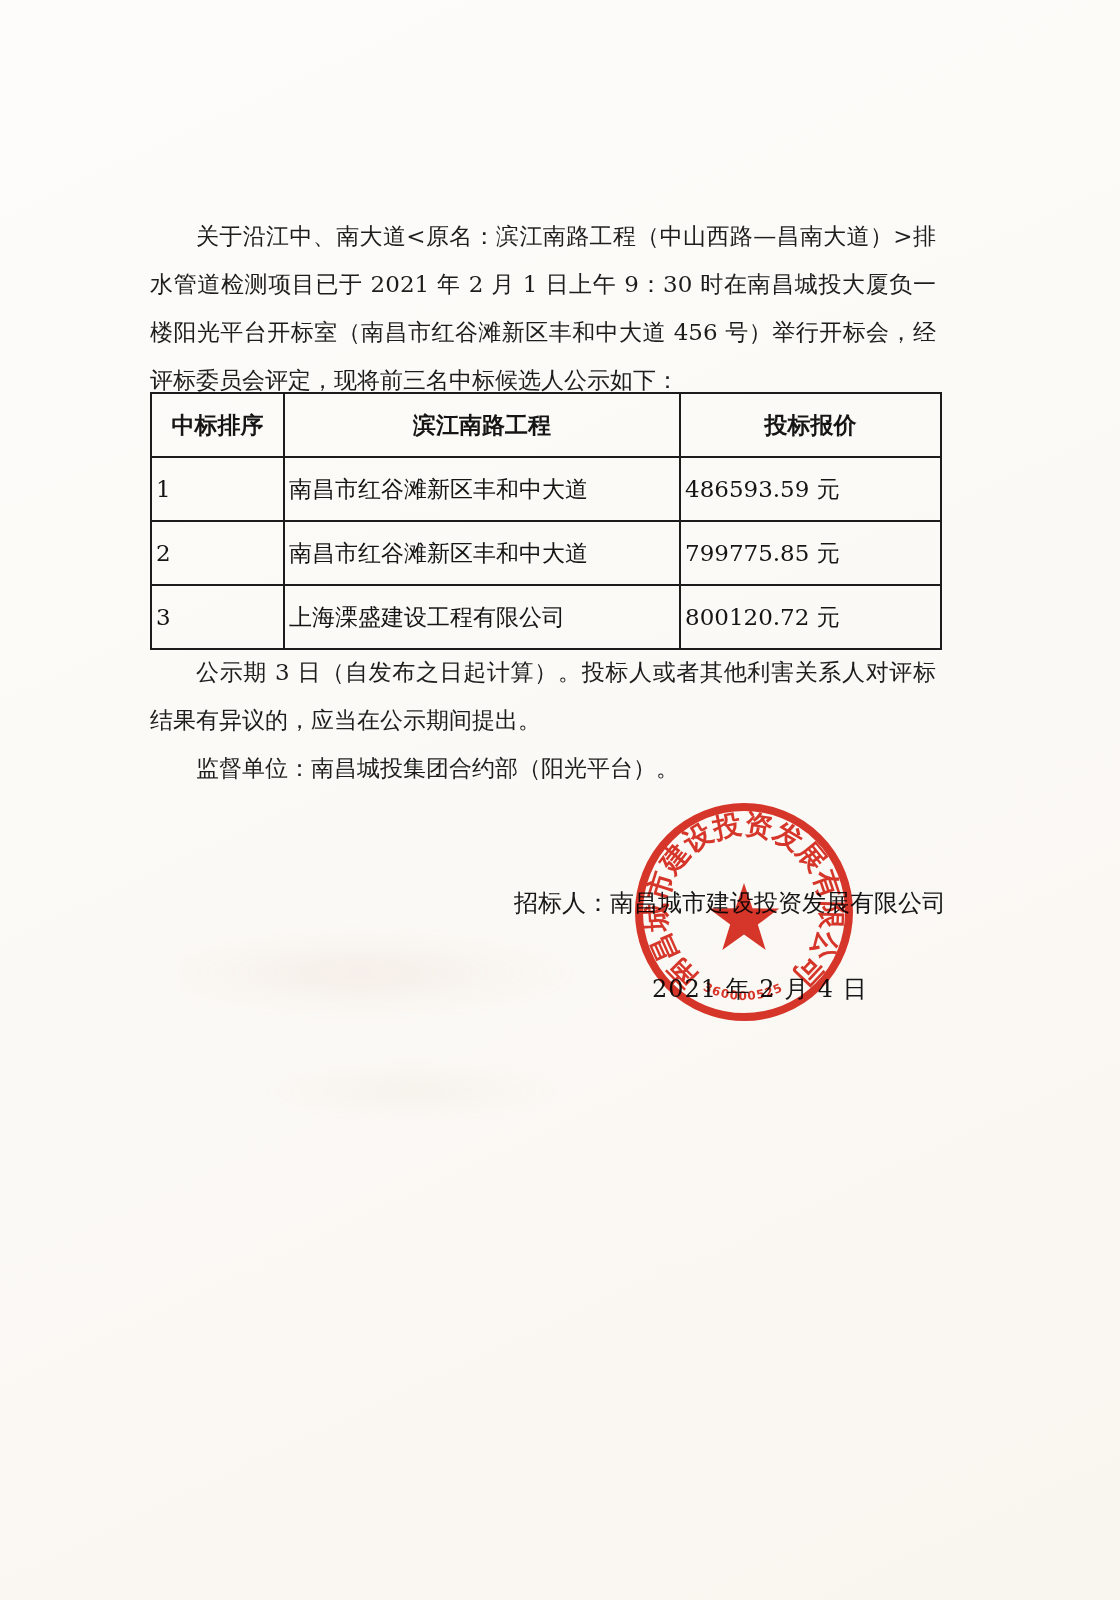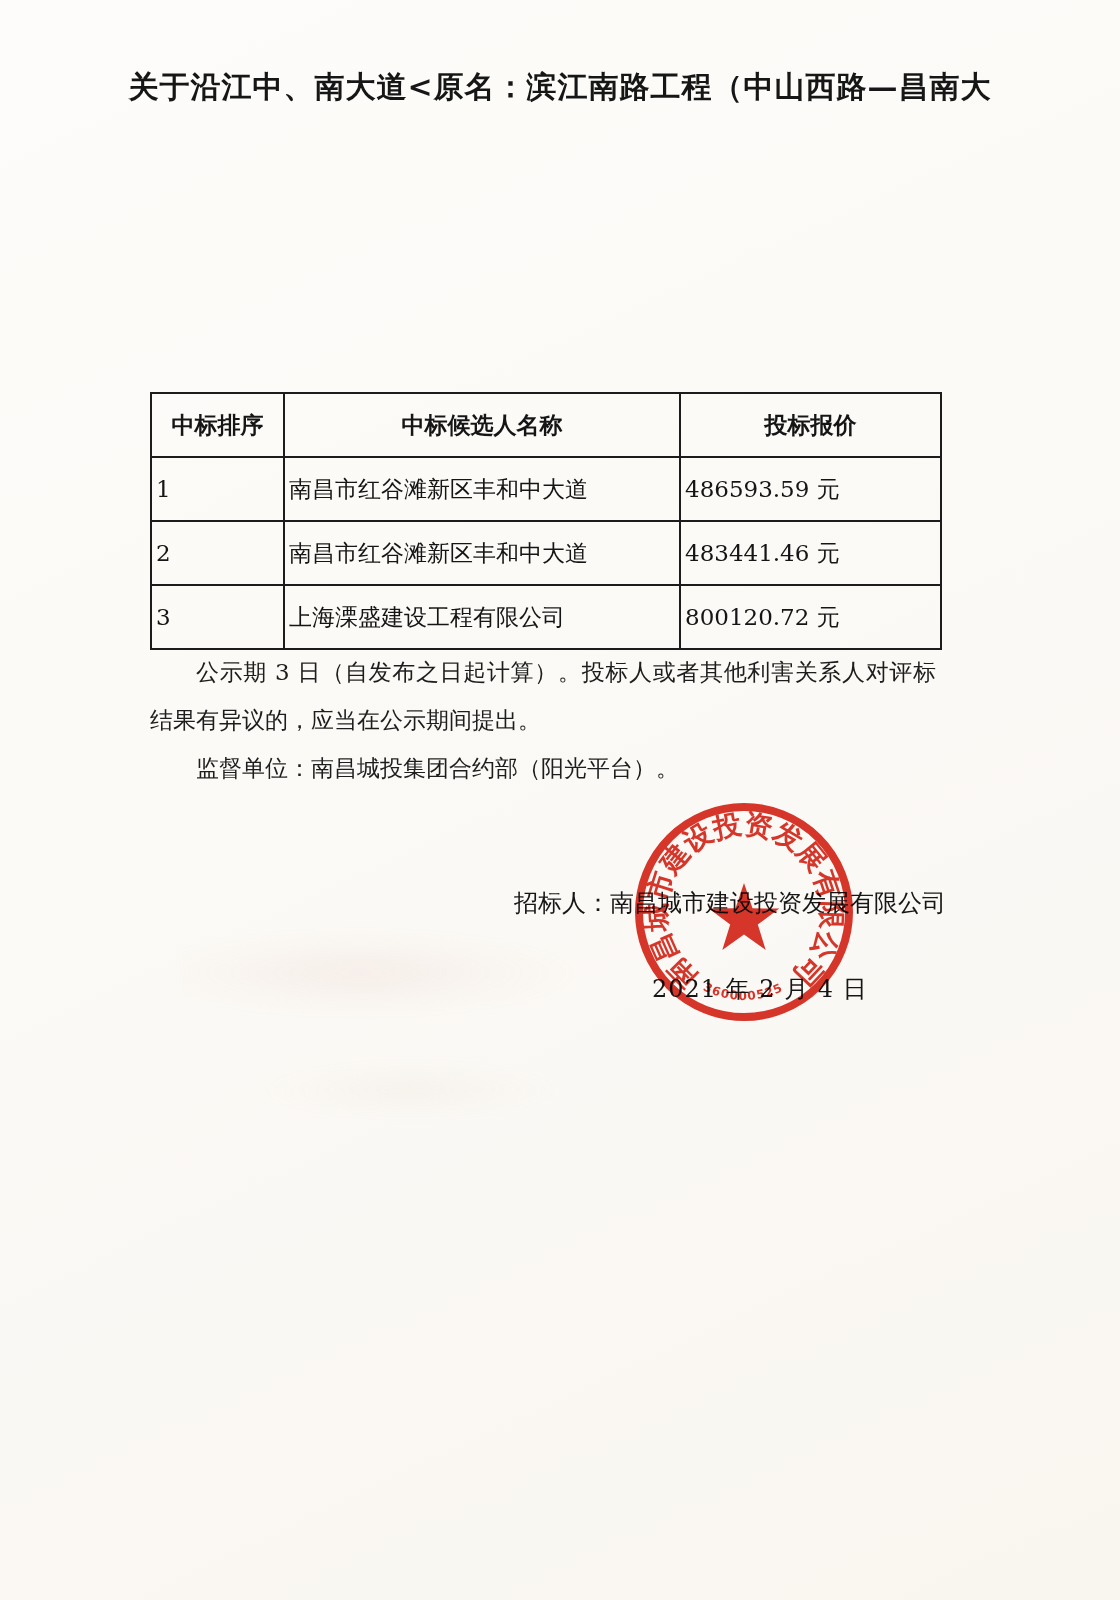--- a/index.html
+++ b/index.html
@@ -129,47 +129,47 @@
     background: radial-gradient(ellipse at 50% 50%, rgba(190,170,150,0.07), rgba(190,170,150,0) 70%);
     filter: blur(3px);
   }
 </style>
 </head>
 <body>
 
 <div class="page">
 
   <div class="title">
-    <div>关于沿江中、南大道&lt;原名：滨江南路工程（中山西路—昌南大</div>
   </div>
 
+  <div class="para para1">关于沿江中、南大道&lt;原名：滨江南路工程（中山西路—昌南大道）&gt;排水管道检测项目已于 2021 年 2 月 1 日上午 9：30 时在南昌城投大厦负一楼阳光平台开标室（南昌市红谷滩新区丰和中大道 456 号）举行开标会，经评标委员会评定，现将前三名中标候选人公示如下：</div>
 
   <table class="bid-table">
     <colgroup>
       <col class="col-rank">
       <col class="col-name">
       <col class="col-price">
     </colgroup>
     <thead>
       <tr>
         <th>中标排序</th>
-        <th>中标候选人名称</th>
+        <th>滨江南路工程</th>
         <th>投标报价</th>
       </tr>
     </thead>
     <tbody>
       <tr>
         <td>1</td>
         <td>南昌市红谷滩新区丰和中大道</td>
         <td>486593.59 元</td>
       </tr>
       <tr>
         <td>2</td>
         <td>南昌市红谷滩新区丰和中大道</td>
-        <td>483441.46 元</td>
+        <td>799775.85 元</td>
       </tr>
       <tr>
         <td>3</td>
         <td>上海溧盛建设工程有限公司</td>
         <td>800120.72 元</td>
       </tr>
     </tbody>
   </table>
 
   <div class="para para2">公示期 3 日（自发布之日起计算）。投标人或者其他利害关系人对评标结果有异议的，应当在公示期间提出。</div>

